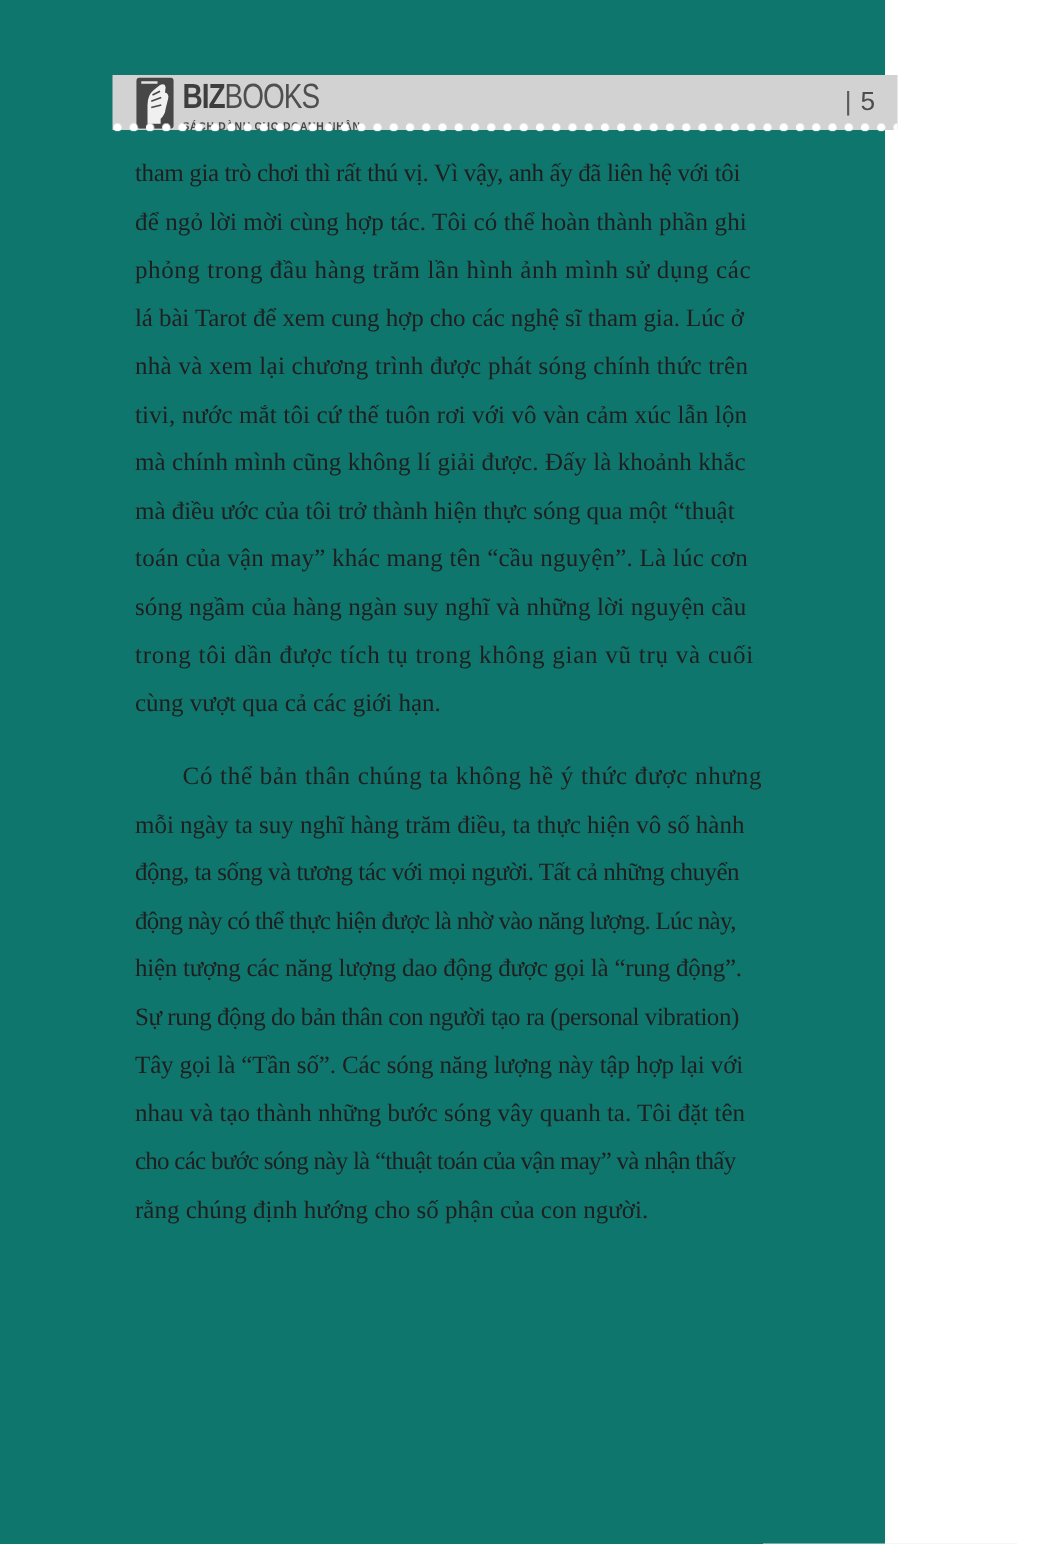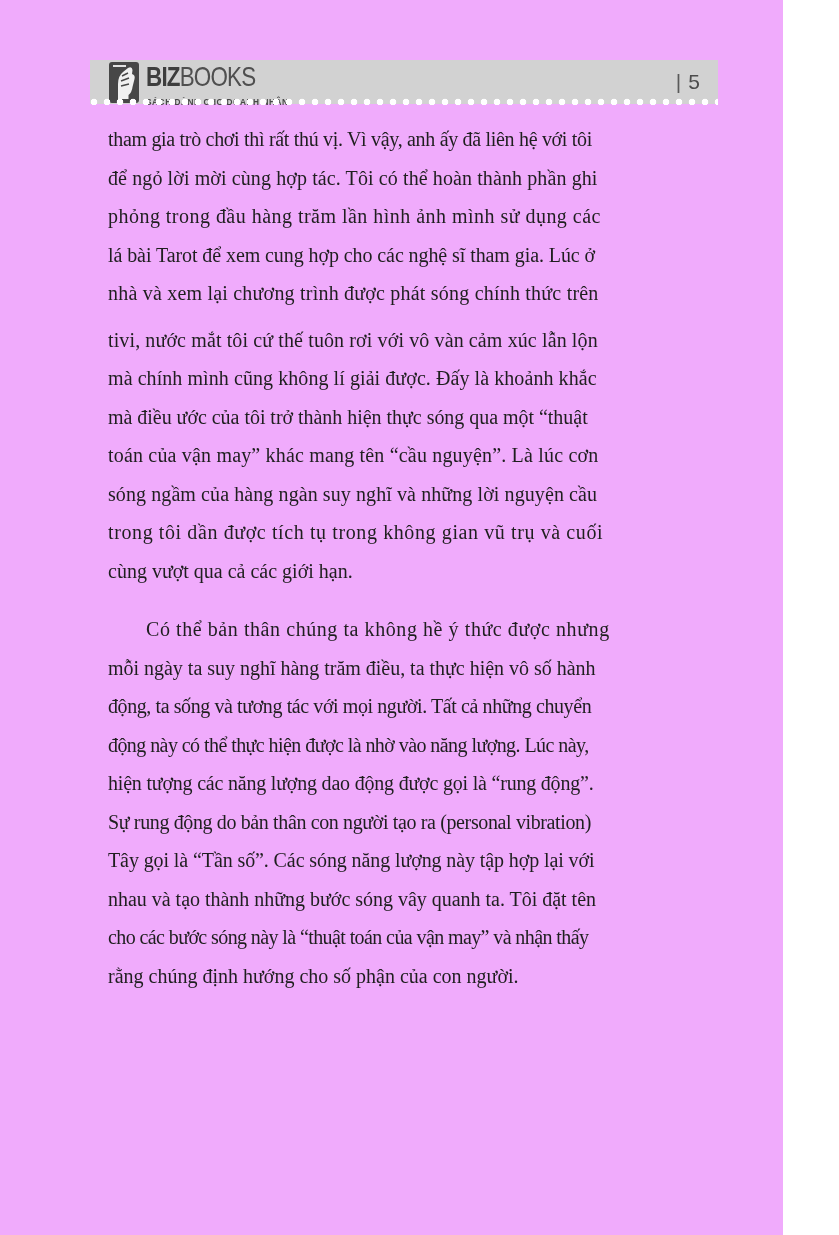--- a/index.html
+++ b/index.html
@@ -4,22 +4,22 @@
 <style>
   * { margin: 0; padding: 0; box-sizing: border-box; }
   html, body { background: #ffffff; }
   body {
     width: 839px; height: 1235px;
     font-family: "Liberation Serif", "DejaVu Serif", serif;
     overflow: hidden;
   }
   .page {
     position: relative;
-    width: 783px; height: 1235px;
-    background: #f0abfc;
+    width: 708px; height: 1235px;
+    background: #0f766e;
   }
 
   
   .header-band {
     position: absolute;
     left: 90px; top: 60px;
     width: 628px; height: 44px;
     background: #d2d2d2;
   }
   
@@ -113,21 +113,21 @@
     </div>
   </div>
 
   <div class="content">
     <div class="para">
       <span class="fit-line" style="display: block; letter-spacing: -0.313px;">tham gia trò chơi thì rất thú vị. Vì vậy, anh ấy đã liên hệ với tôi</span>
       <span class="fit-line" style="display: block; letter-spacing: 0.102px;">để ngỏ lời mời cùng hợp tác. Tôi có thể hoàn thành phần ghi</span>
       <span class="fit-line" style="display: block; letter-spacing: 0.473px;">phỏng trong đầu hàng trăm lần hình ảnh mình sử dụng các</span>
       <span class="fit-line" style="display: block; letter-spacing: -0.083px;">lá bài Tarot để xem cung hợp cho các nghệ sĩ tham gia. Lúc ở</span>
       <span class="fit-line" style="display: block; letter-spacing: 0.207px;">nhà và xem lại chương trình được phát sóng chính thức trên</span>
-      <span class="fit-line" style="display: block; letter-spacing: 0.115px; margin-top: 8px;">tivi, nước mắt tôi cứ thế tuôn rơi với vô vàn cảm xúc lẫn lộn</span>
+      <span class="fit-line" style="display: block; letter-spacing: 0.115px;">tivi, nước mắt tôi cứ thế tuôn rơi với vô vàn cảm xúc lẫn lộn</span>
       <span class="fit-line" style="display: block; letter-spacing: 0.07px;">mà chính mình cũng không lí giải được. Đấy là khoảnh khắc</span>
       <span class="fit-line" style="display: block; letter-spacing: -0.033px;">mà điều ước của tôi trở thành hiện thực sóng qua một “thuật</span>
       <span class="fit-line" style="display: block; letter-spacing: 0.179px;">toán của vận may” khác mang tên “cầu nguyện”. Là lúc cơn</span>
       <span class="fit-line" style="display: block; letter-spacing: 0.089px;">sóng ngầm của hàng ngàn suy nghĩ và những lời nguyện cầu</span>
       <span class="fit-line" style="display: block; letter-spacing: 0.603px;">trong tôi dần được tích tụ trong không gian vũ trụ và cuối</span>
       <span class="fit-line para-last" style="display: block;">cùng vượt qua cả các giới hạn.</span>
     </div>
     <div class="para">
       <span class="fit-line indent" style="display: block; letter-spacing: 0.569px;">Có thể bản thân chúng ta không hề ý thức được nhưng</span>
       <span class="fit-line" style="display: block; letter-spacing: -0.017px;">mỗi ngày ta suy nghĩ hàng trăm điều, ta thực hiện vô số hành</span>

